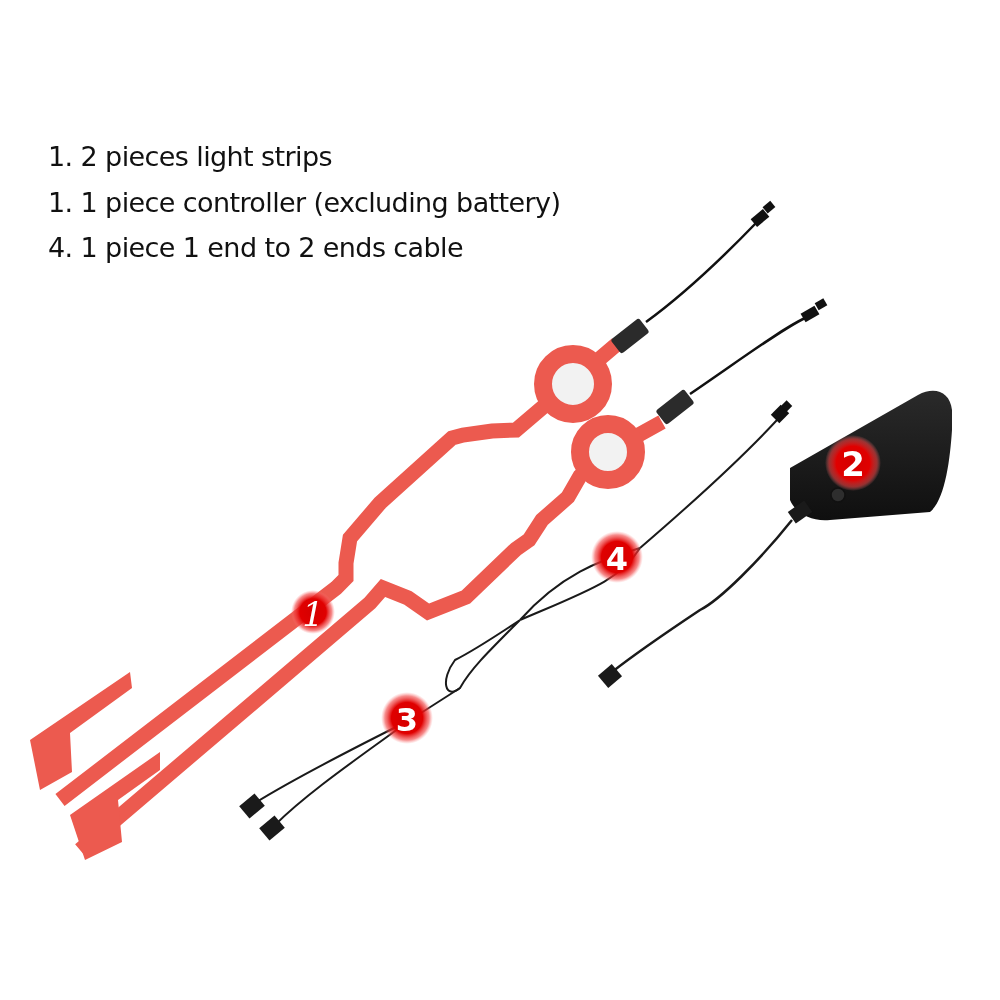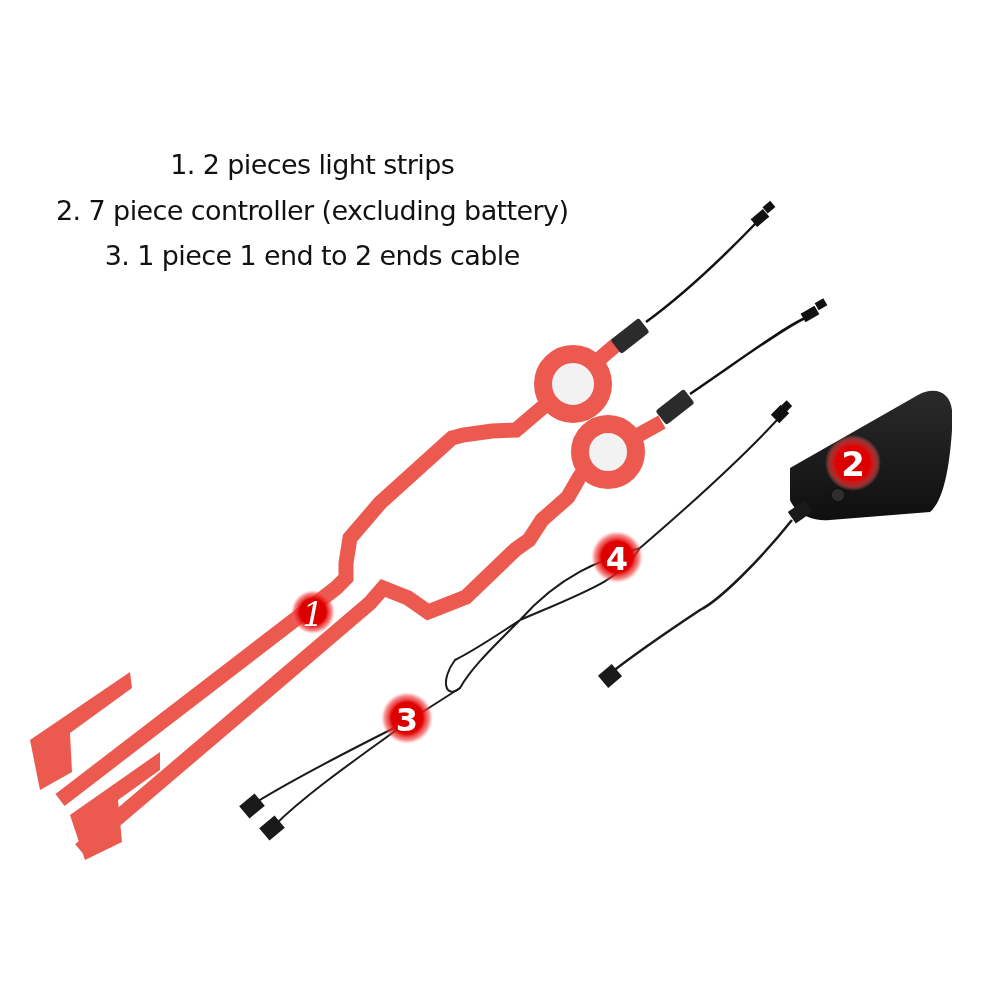--- a/index.html
+++ b/index.html
@@ -1,28 +1,28 @@
 <!DOCTYPE html>
 <html><head>
 <meta charset="utf-8">
 <style>
   html, body { margin:0; padding:0; background:#ffffff; }
   body { width:1000px; height:1000px; position:relative; overflow:hidden; font-family:"DejaVu Sans", sans-serif; }
-  .caption-list { position:absolute; left:48px; top:134px; margin:8px; padding:0; list-style:none;text-align:center; }
+  .caption-list { position:absolute; left:48px; top:134px; margin:0; padding:0; list-style:none; }
   .caption-item { font-size:27px; line-height:45.5px; color:#111111; letter-spacing:-0.6px; white-space:nowrap; }
   svg.scene { position:absolute; left:0; top:0; }
   .badge-text { font-family:"DejaVu Sans", sans-serif; font-weight:bold; fill:#ffffff; }
 </style>
 </head>
 <body>
 
 <ul class="caption-list">
   <li class="caption-item">1. 2  pieces light strips</li>
-  <li class="caption-item">2. 7 piece controller (excluding battery)</li>
-  <li class="caption-item">3. 1 piece 1 end to 2 ends cable</li>
+  <li class="caption-item">1. 1 piece controller (excluding battery)</li>
+  <li class="caption-item">4. 1 piece 1 end to 2 ends cable</li>
 </ul>
 
 <svg class="scene" width="1000" height="1000" viewBox="0 0 1000 1000">
   <defs>
     <radialGradient id="glow" cx="50%" cy="50%" r="50%">
       <stop offset="0%" stop-color="#d40000"></stop>
       <stop offset="60%" stop-color="#e00000"></stop>
       <stop offset="85%" stop-color="#f04040" stop-opacity="0.6"></stop>
       <stop offset="100%" stop-color="#ff8080" stop-opacity="0"></stop>
     </radialGradient>

